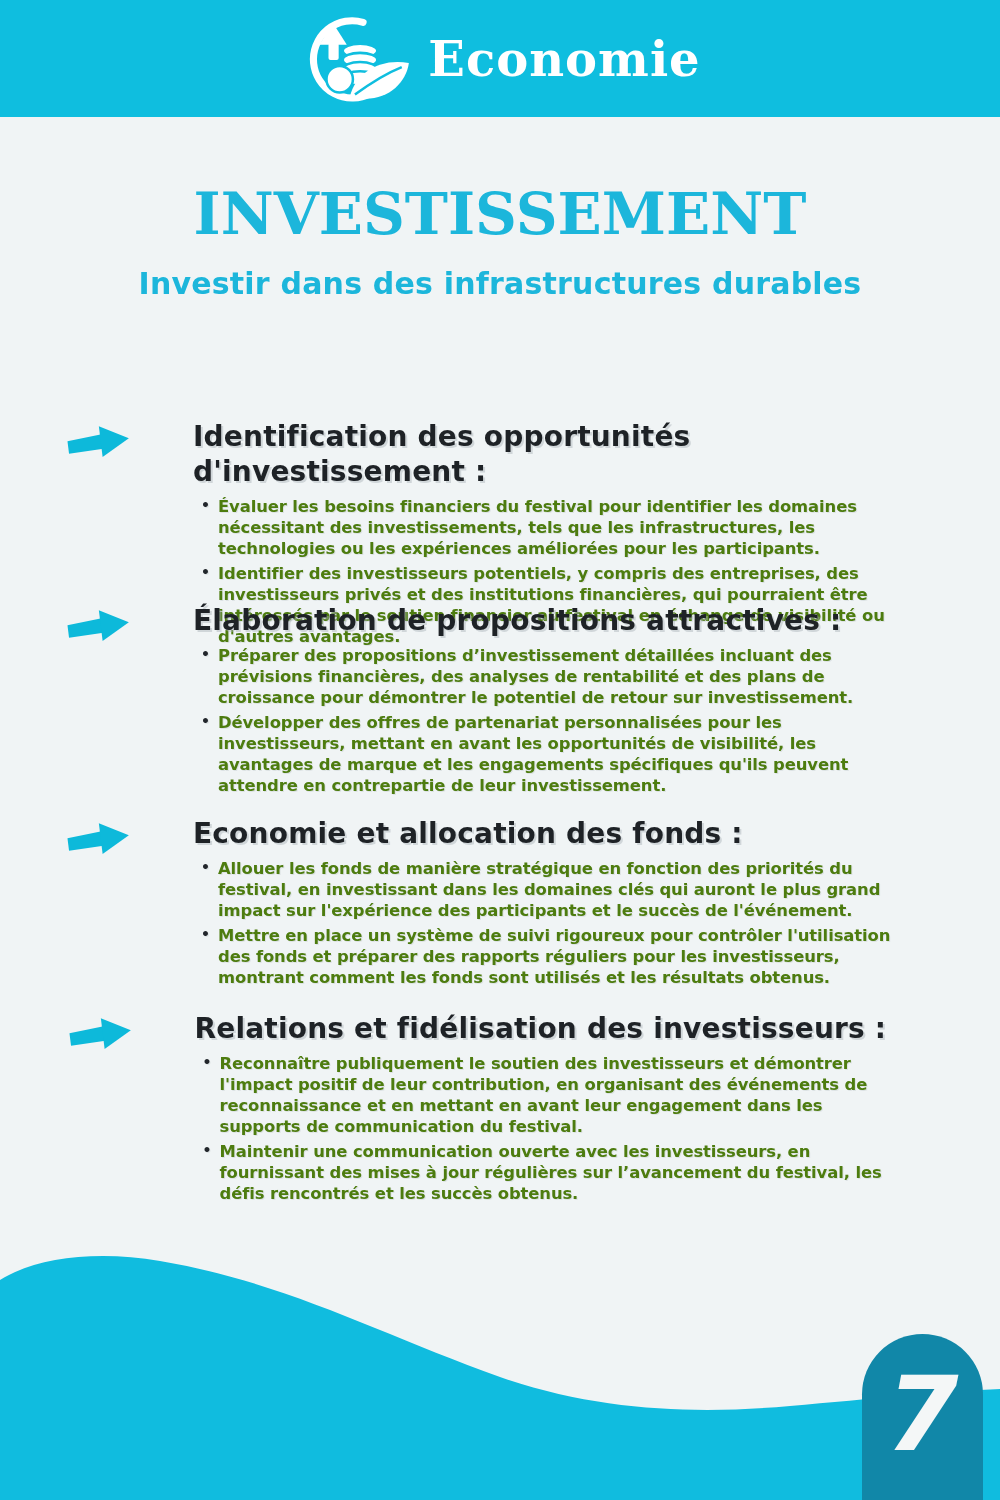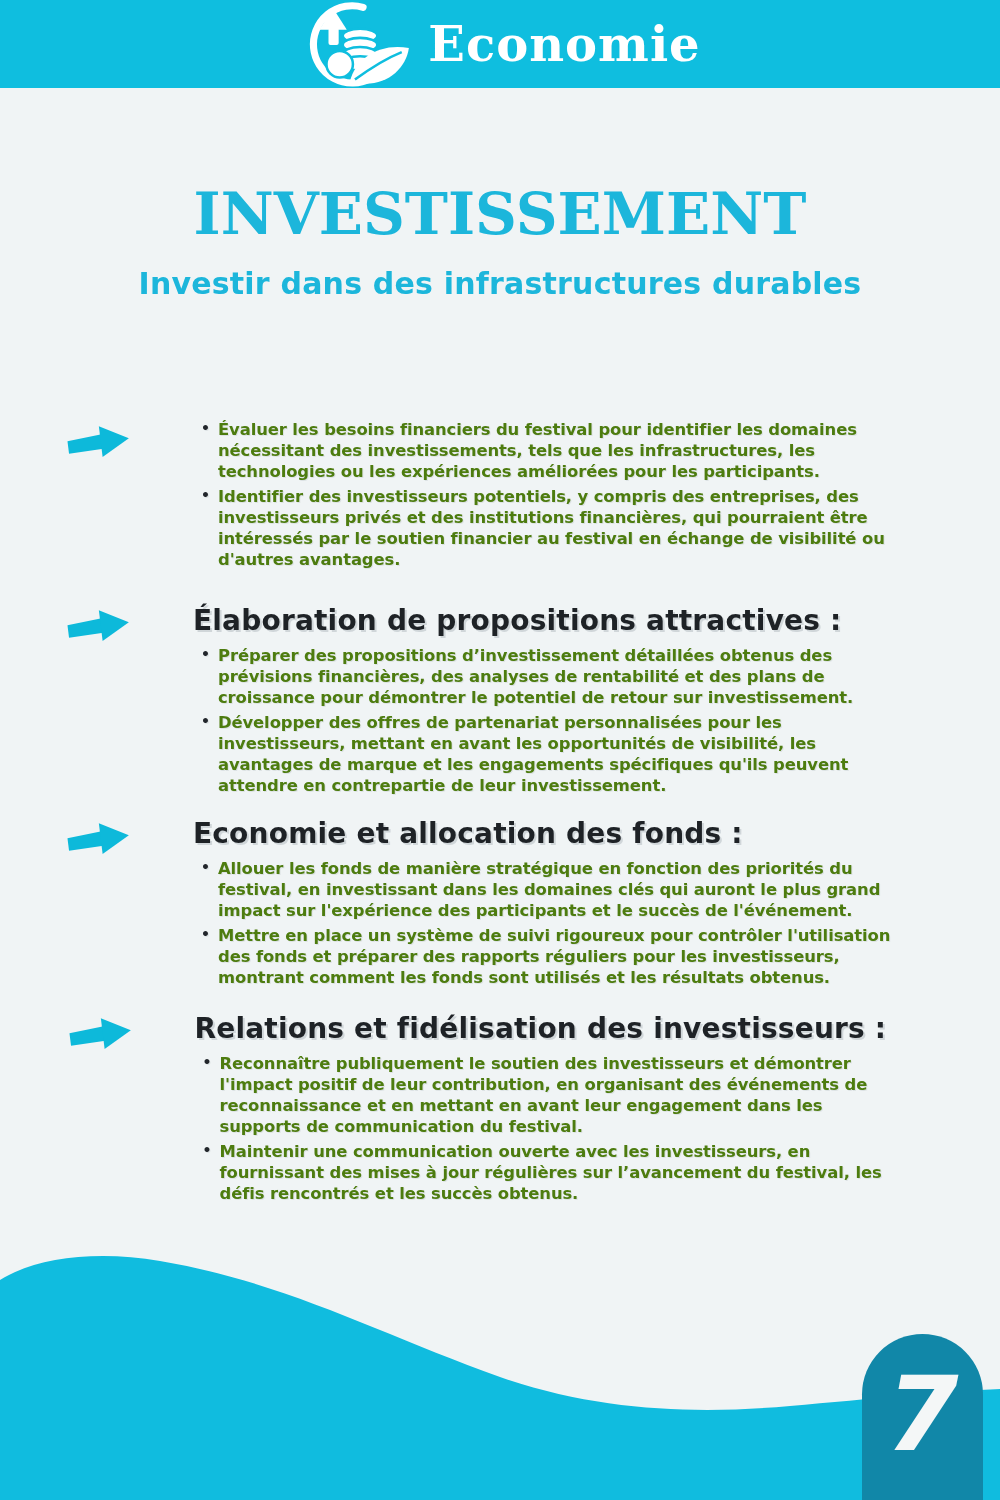--- a/index.html
+++ b/index.html
@@ -11,21 +11,21 @@
     background: #F0F4F5;
     overflow: hidden;
     font-family: "DejaVu Sans", "Liberation Sans", sans-serif;
   }
 
   
   .header {
     position: absolute;
     top: 0; left: 0;
     width: 1000px;
-    height: 88px;
+    height: 117px;
     background: #0FBEDF;
     display: flex;
     align-items: center;
     justify-content: center;
     gap: 11px;
   }
   .logo-wrap { width: 118px; height: 100px; margin-top: 4px; }
   .brand {
     font-family: "DejaVu Serif", "Liberation Serif", serif;
     font-weight: bold;
@@ -163,40 +163,41 @@
 <div class="section s1">
   <div class="arrow-box">
     <svg width="64" height="42" viewBox="0 0 70 44">
         <g transform="rotate(-7 35 22)">
           <polygon points="2,17 40,14 40,30 2,31" fill="#0DB9DA"></polygon>
           <polygon points="38,5 69,22 38,39" fill="#0DB9DA"></polygon>
         </g>
       </svg>
   </div>
   <div class="section-body">
+    <div class="section-heading">Identification des opportunités d'investissement :</div>
     <ul class="bullets">
       <li>Évaluer les besoins financiers du festival pour identifier les domaines nécessitant des investissements, tels que les infrastructures, les technologies ou les expériences améliorées pour les participants.</li>
       <li>Identifier des investisseurs potentiels, y compris des entreprises, des investisseurs privés et des institutions financières, qui pourraient être intéressés par le soutien financier au festival en échange de visibilité ou d'autres avantages.</li>
     </ul>
   </div>
 </div>
 
 <div class="section s2">
   <div class="arrow-box">
     <svg width="64" height="42" viewBox="0 0 70 44">
         <g transform="rotate(-7 35 22)">
           <polygon points="2,17 40,14 40,30 2,31" fill="#0DB9DA"></polygon>
           <polygon points="38,5 69,22 38,39" fill="#0DB9DA"></polygon>
         </g>
       </svg>
   </div>
   <div class="section-body">
     <div class="section-heading">Élaboration de propositions attractives :</div>
     <ul class="bullets">
-      <li>Préparer des propositions d’investissement détaillées obtenus des prévisions financières, des analyses de rentabilité et des plans de croissance pour démontrer le potentiel de retour sur investissement.</li>
+      <li>Préparer des propositions d’investissement détaillées incluant des prévisions financières, des analyses de rentabilité et des plans de croissance pour démontrer le potentiel de retour sur investissement.</li>
       <li>Développer des offres de partenariat personnalisées pour les investisseurs, mettant en avant les opportunités de visibilité, les avantages de marque et les engagements spécifiques qu'ils peuvent attendre en contrepartie de leur investissement.</li>
     </ul>
   </div>
 </div>
 
 <div class="section s3">
   <div class="arrow-box">
     <svg width="64" height="42" viewBox="0 0 70 44">
         <g transform="rotate(-7 35 22)">
           <polygon points="2,17 40,14 40,30 2,31" fill="#0DB9DA"></polygon>

